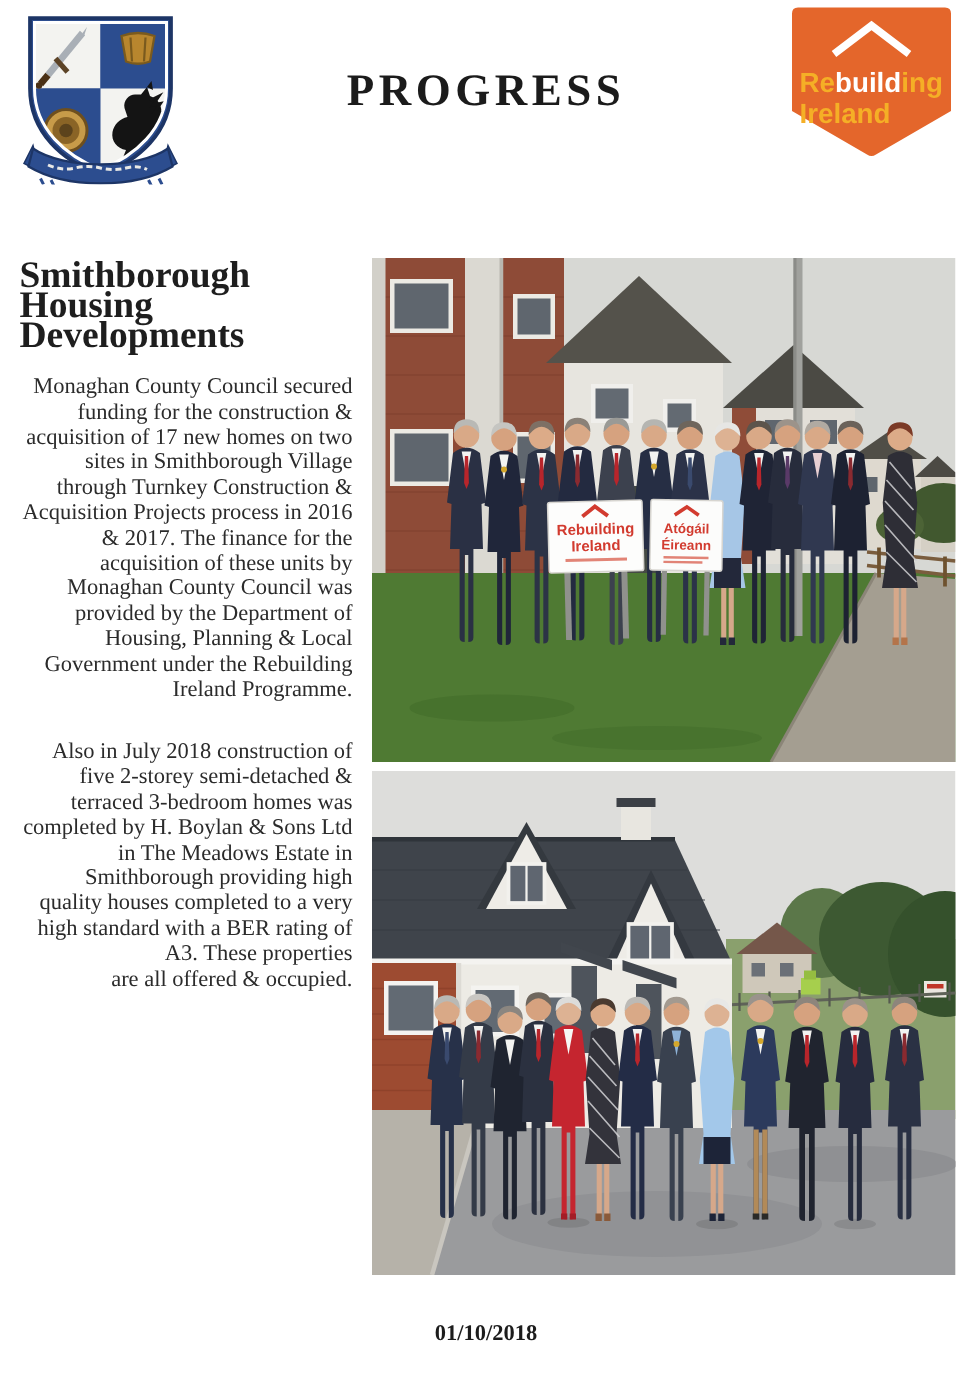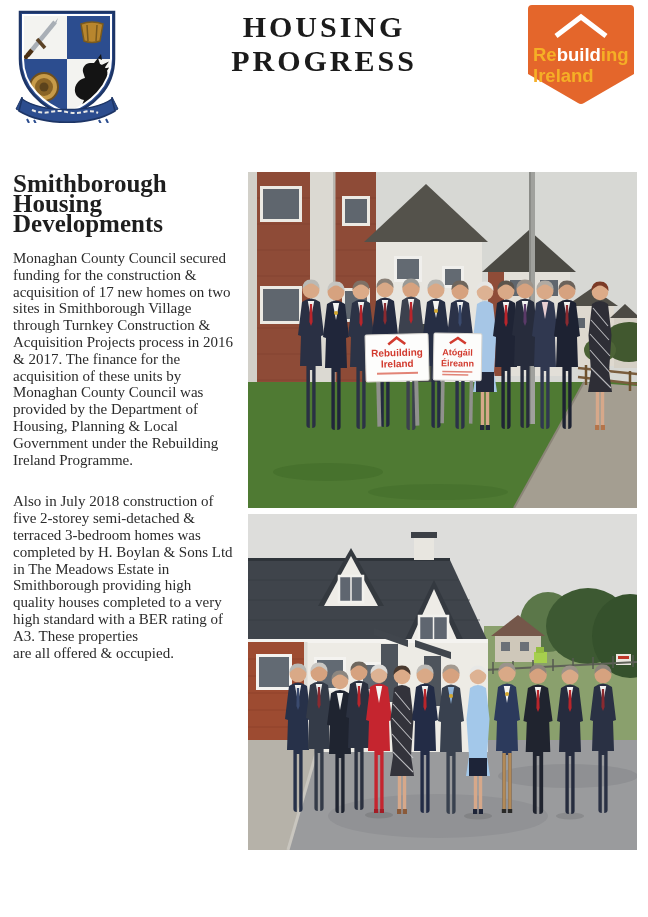--- a/index.html
+++ b/index.html
@@ -8,21 +8,21 @@
   
   .crest{position:absolute;left:14px;top:7px;}
   .ri-logo{position:absolute;left:524px;top:2px;}
   .title{position:absolute;top:10px;left:120px;width:408px;margin:0;text-align:center;
          font-size:30px;line-height:34px;font-weight:700;letter-spacing:3px;color:#1b1b1b;}
   .subtitle{position:absolute;top:99px;left:94px;width:460px;margin:0;text-align:center;
             font-weight:700;font-size:17px;line-height:21px;color:#222;}
   
   .article{position:absolute;left:13px;top:174px;width:222px;}
   .article h2{margin:0 0 16px 0;font-size:25px;line-height:20px;font-weight:700;color:#1e1e1e;}
-  .article p{margin:0 0 25px 0;font-size:15px;line-height:16.8px;color:#2b2b2b;white-space:pre-line;}
+  .article p{margin:0 0 25px 0;font-size:15px;line-height:16.8px;color:#2b2b2b;white-space:pre-line;text-align:right;}
   
   .photo{position:absolute;left:248px;width:389px;margin:0;}
   .photo svg{display:block;}
   .photo1{top:172px;height:336px;}
   .photo2{top:514px;height:336px;}
   
   .date{position:absolute;top:881px;left:0;width:100%;text-align:center;
         font-size:15px;font-weight:700;color:#1c1c1c;}
 </style>
 </head>
@@ -72,21 +72,21 @@
 
     <g>
       <path d="M8,90 L2,102 L12,107 Z" fill="#2c4d8f" stroke="#1d3566"></path>
       <path d="M98,90 L104,102 L94,107 Z" fill="#2c4d8f" stroke="#1d3566"></path>
       <path d="M8,92 C28,106 78,106 98,92 L101,104 C76,119 30,119 5,104 Z" fill="#2c4d8f" stroke="#1d3566" stroke-width="1.5"></path>
       <path d="M18,103 q9,4 18,2 q9,-2 17,0 q9,2 17,0 q8,-2 14,1" stroke="#e9e9e6" stroke-width="2" fill="none" stroke-dasharray="4 2.5"></path>
       <path d="M13,112 l2,4 M20,113 l2,4 M85,113 l2,4 M92,112 l2,4" stroke="#2c4d8f" stroke-width="2"></path>
     </g>
   </svg>
 
-  <h1 class="title"><span>HOUSING</span><br><span>PROGRESS</span></h1>
+  <h1 class="title"><br><span>PROGRESS</span></h1>
 
   <svg class="ri-logo" width="114" height="108" viewBox="0 0 114 108">
     <path d="M8,3 H106 Q110,3 110,7 V72 L60,101 Q57,103 54,101 L4,72 V7 Q4,3 8,3 Z" fill="#E4662B"></path>
     <path d="M32,34 L57,15 L82,34" stroke="#ffffff" stroke-width="5" fill="none"></path>
     <text x="9" y="59" font-family="Liberation Sans, sans-serif" font-size="18.5" font-weight="bold"><tspan fill="#F5AF26">Re</tspan><tspan fill="#ffffff">build</tspan><tspan fill="#F5AF26">ing</tspan></text>
     <text x="9" y="80" font-family="Liberation Sans, sans-serif" font-size="18.5" font-weight="bold" fill="#F5AF26">Ireland</text>
   </svg>
 
 
   <section class="article">
@@ -461,13 +461,14 @@
             <circle cx="0" cy="-138" r="8.5" fill="#d6a27f"></circle>
             <use href="#hairM" fill="#8d857c"></use>
             <use href="#suitM" fill="#2a3144"></use>
             <use href="#shirtV" fill="#f3f3f1"></use>
             <use href="#tie" fill="#8a2a30"></use>
           </g>
       </g>
     </svg>
   </figure>
 
+  <div class="date">01/10/2018</div>
 </div>
 
 </body></html>

